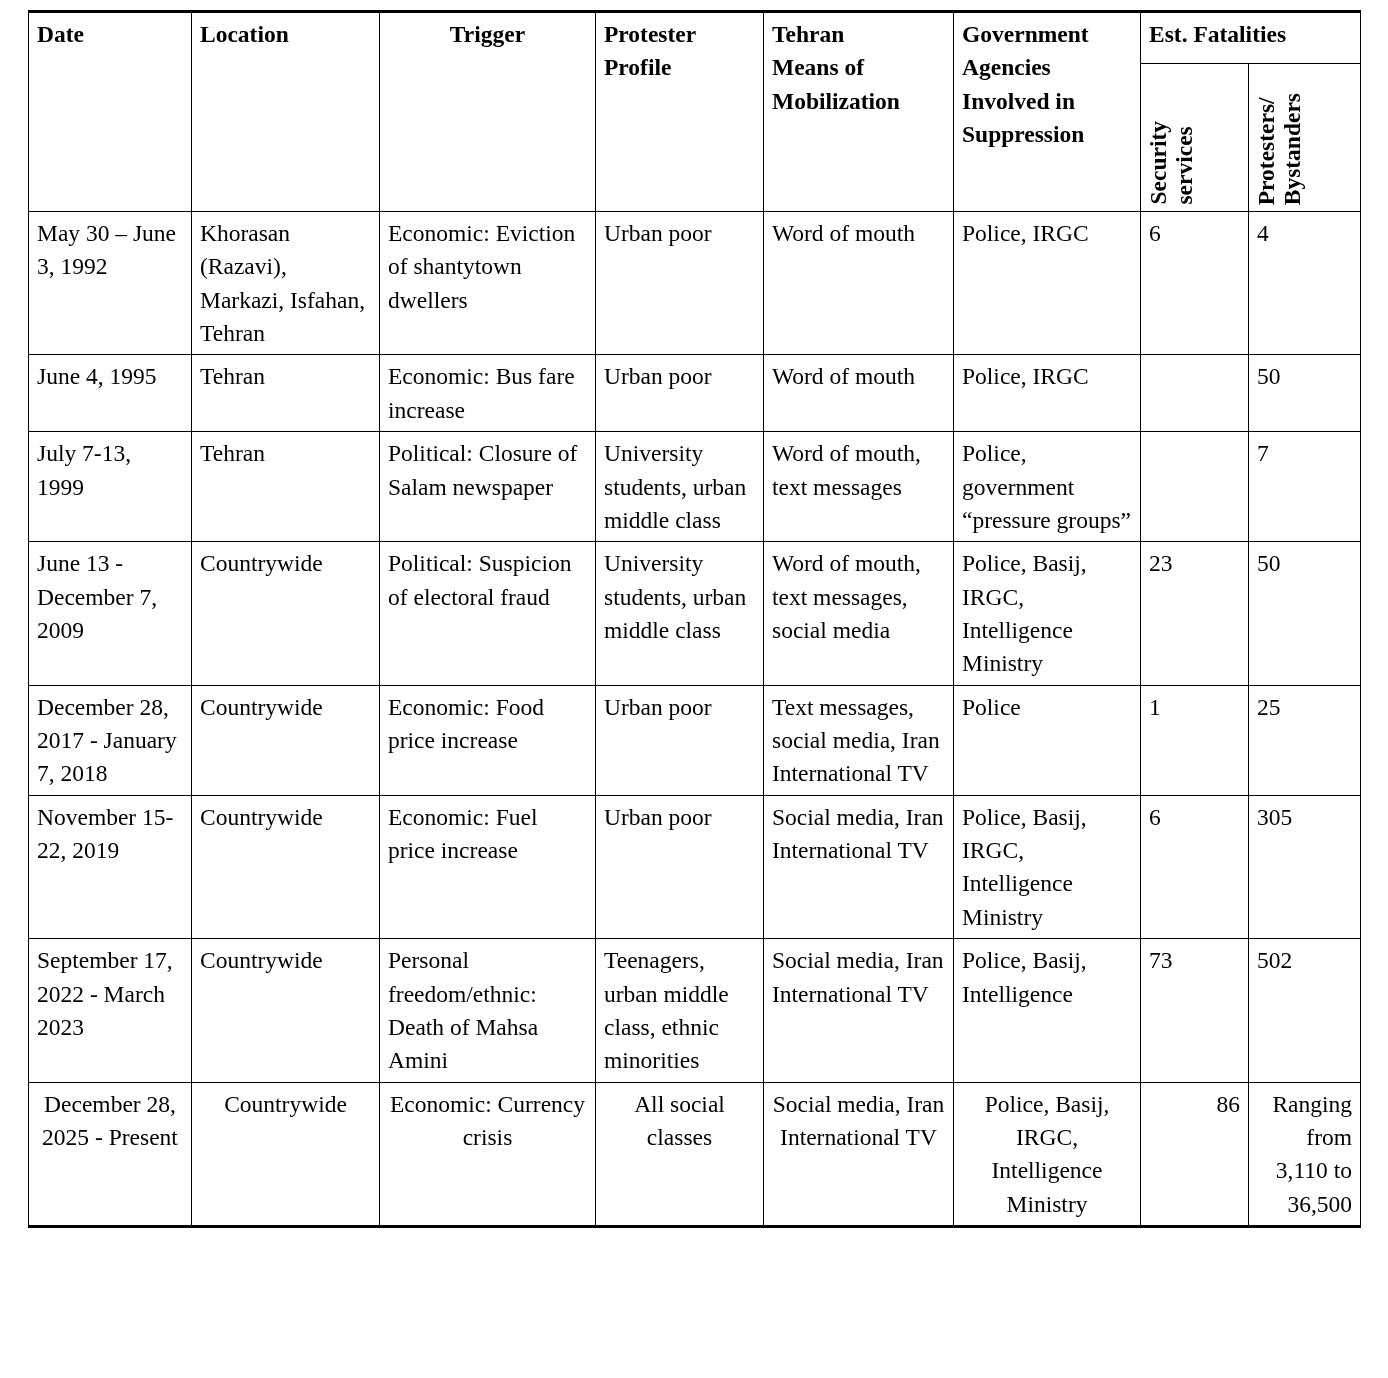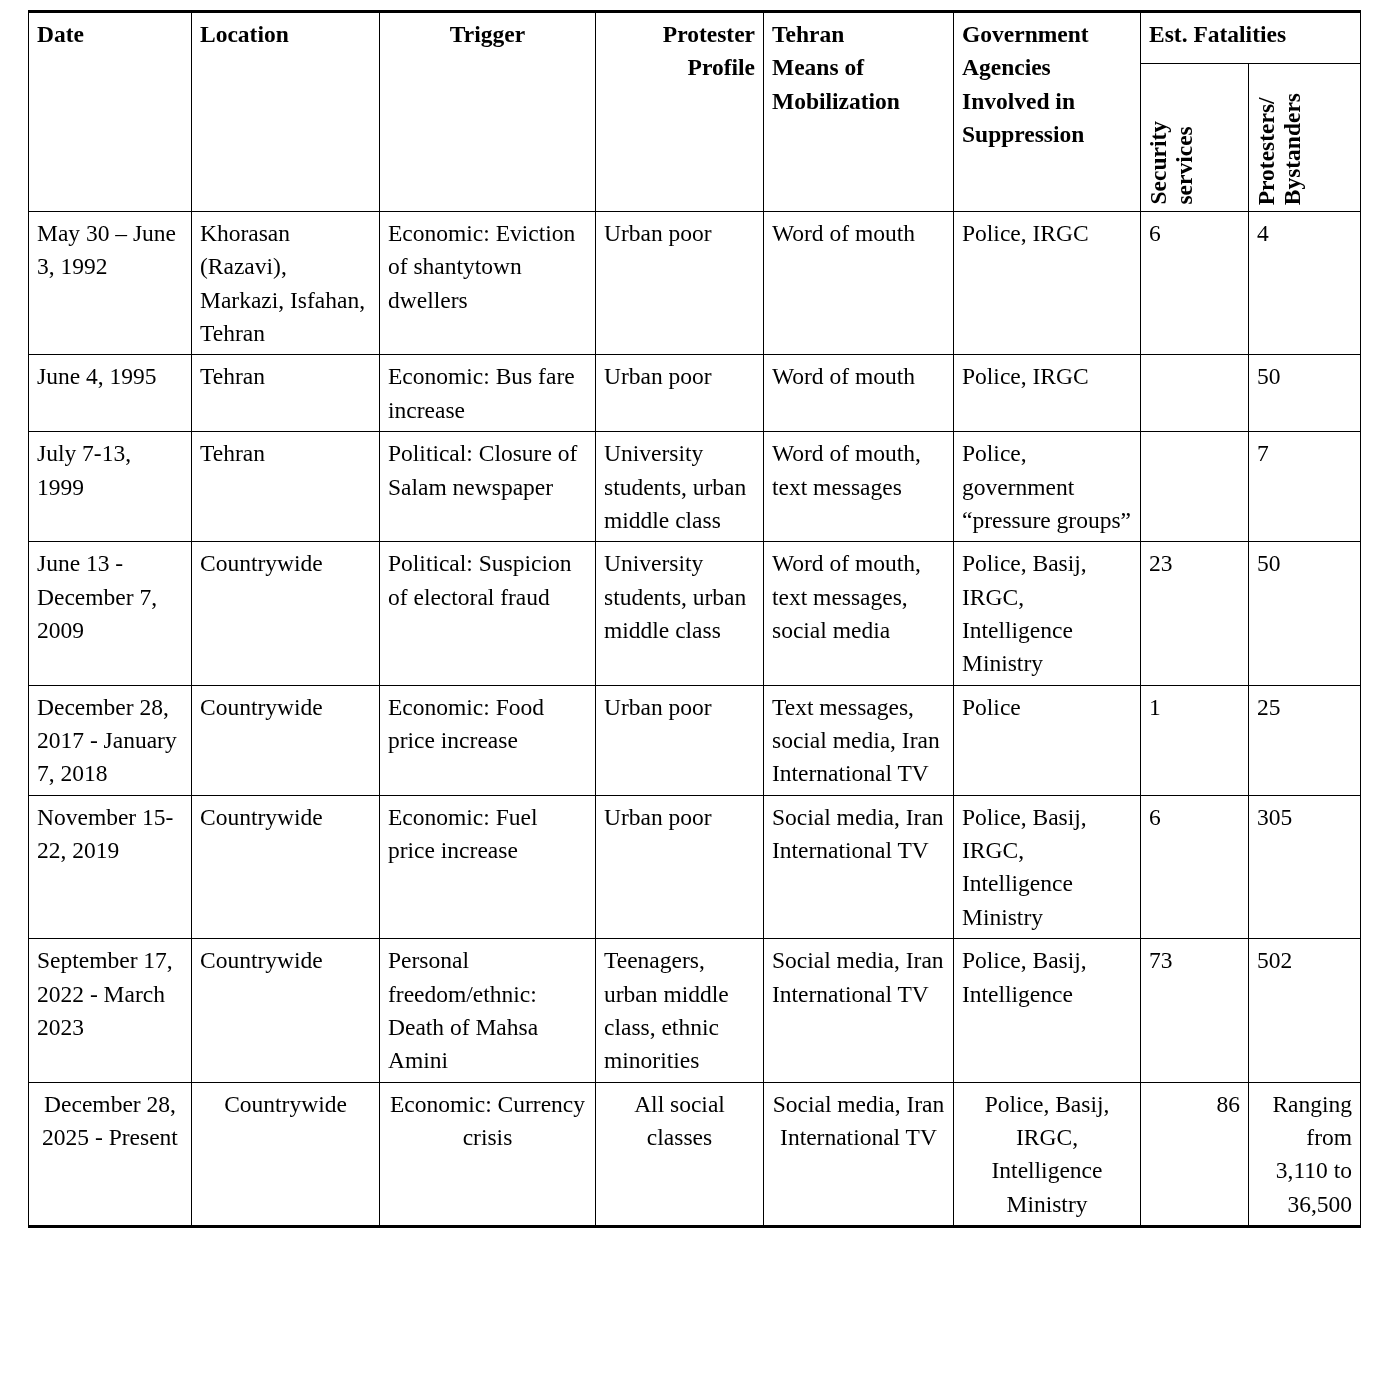--- a/index.html
+++ b/index.html
@@ -125,21 +125,21 @@
       <col class="c-agency">
       <col class="c-sec">
       <col class="c-prot">
     </colgroup>
 
     <thead>
       <tr class="head-main">
         <th rowspan="2" style="white-space: pre-line;">Date</th>
         <th rowspan="2" style="white-space: pre-line;">Location</th>
         <th rowspan="2" style="white-space: pre-line; text-align: center;">Trigger</th>
-        <th rowspan="2" class="pre" style="white-space:pre-line;text-align:right;">Protester
+        <th rowspan="2" class="pre" style="white-space:pre-line;">Protester
 Profile</th>
         <th rowspan="2" style="white-space:pre-line;">Tehran
 Means of
 Mobilization</th>
         <th rowspan="2" style="white-space:pre-line;">Government
 Agencies
 Involved in
 Suppression</th>
         <th colspan="2" class="h-fatal-group" style="white-space: pre-line;">Est. Fatalities</th>
       </tr>

